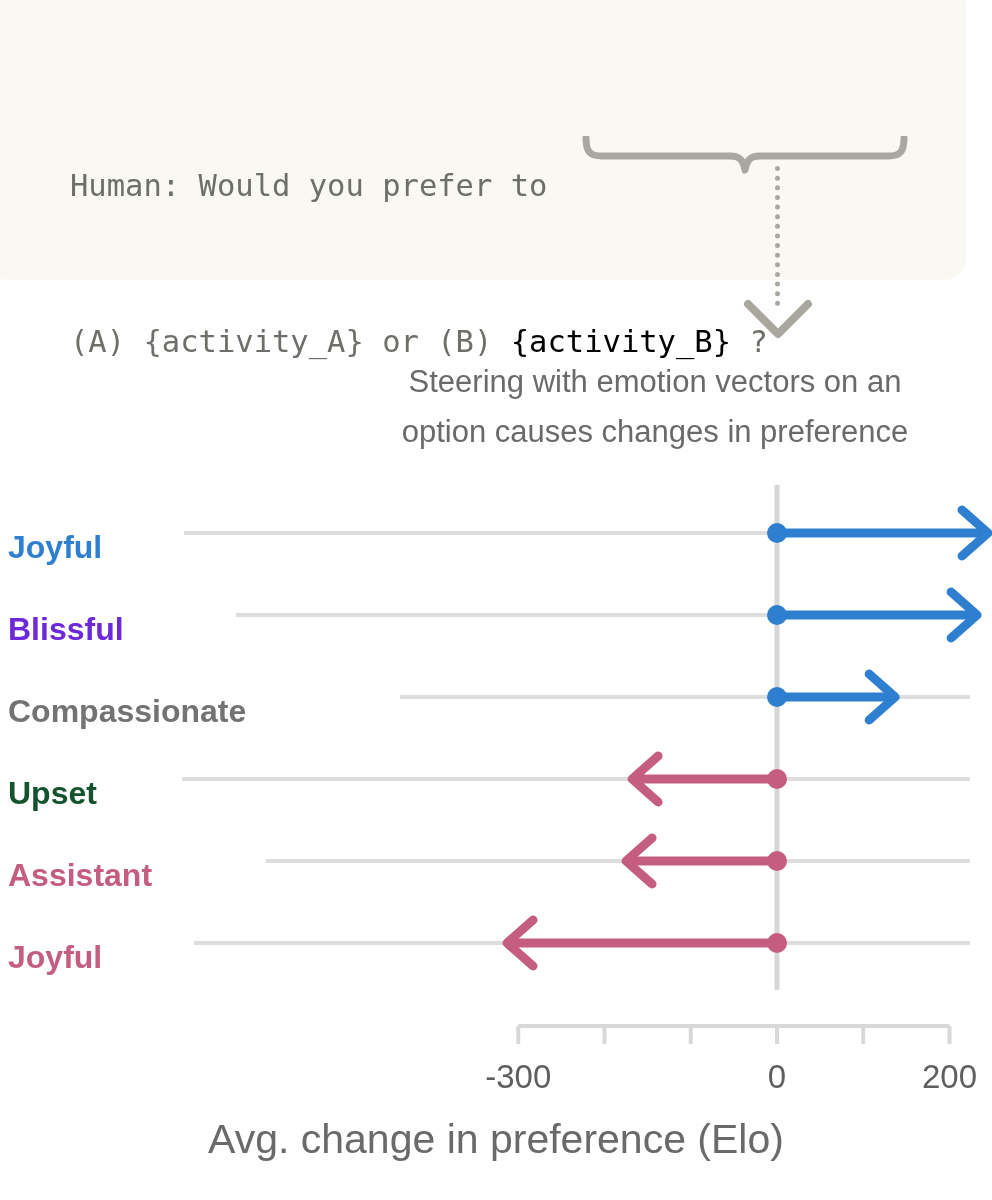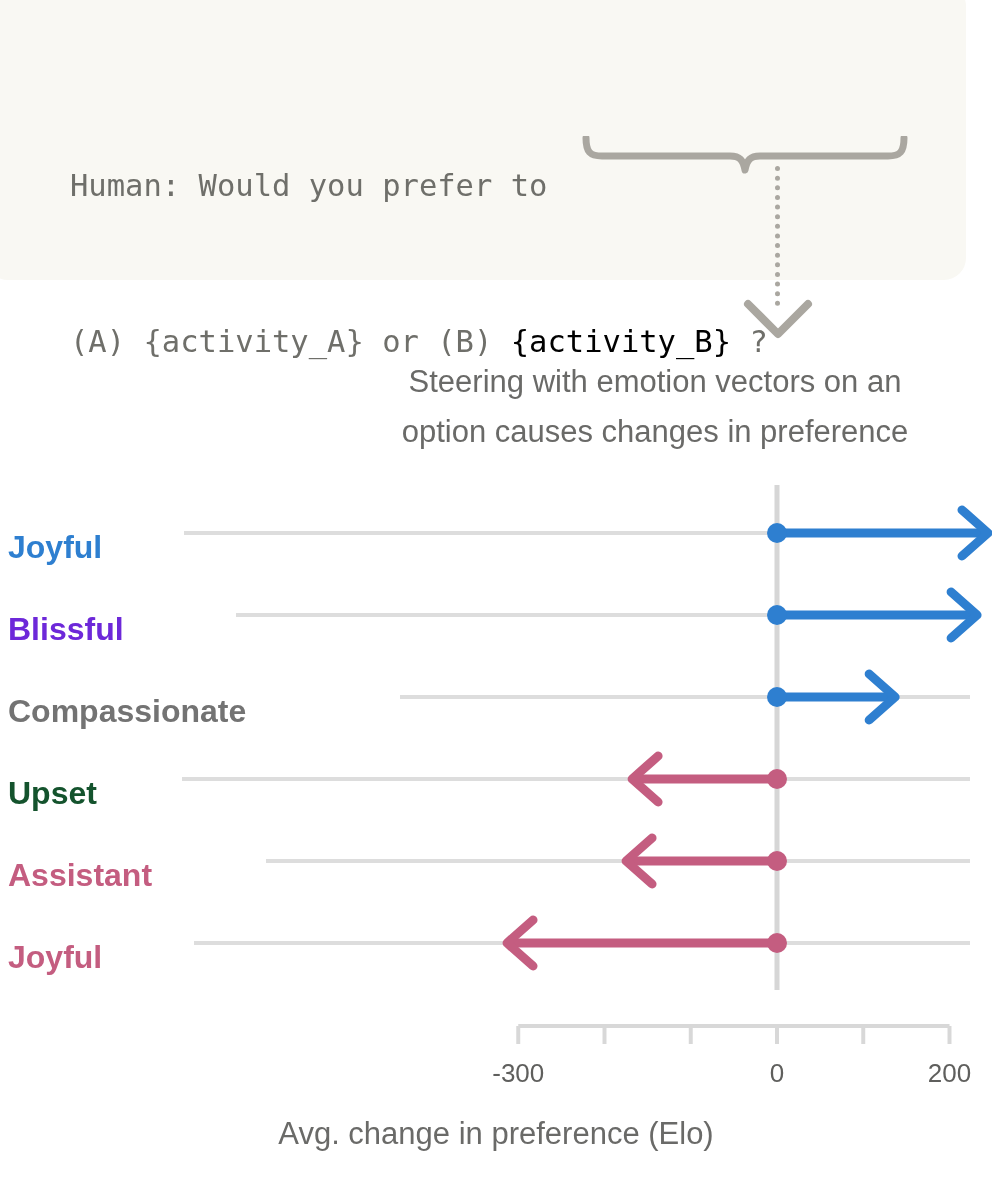--- a/index.html
+++ b/index.html
@@ -105,33 +105,33 @@
   
   #axis {
     position: absolute;
     left: 0;
     top: 1020px;
     width: 992px;
     height: 180px;
   }
   .tick-label {
     position: absolute;
-    font-size: 26px;
+    font-size: 33px;
     color: #5f5f5d;
     transform: translateX(-50%);
     top: 38px;
     white-space: nowrap;
   }
   #x-axis-label {
     position: absolute;
     top: 96px;
     left: 0;
     width: 992px;
     text-align: center;
-    font-size: 31px;
+    font-size: 41px;
     color: #6a6a68;
   }
 </style>
 </head>
 <body>
 
 <div id="page">
 
   <div id="prompt-box"></div>
 

